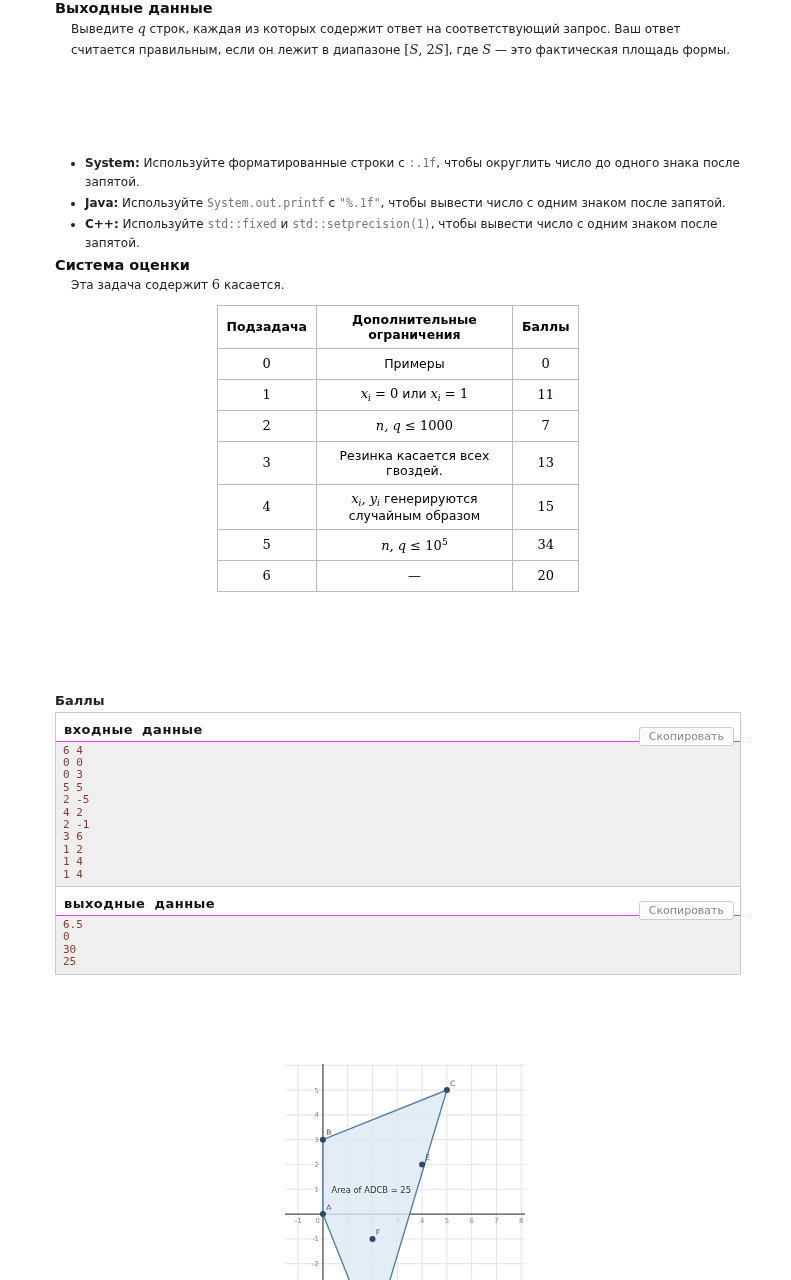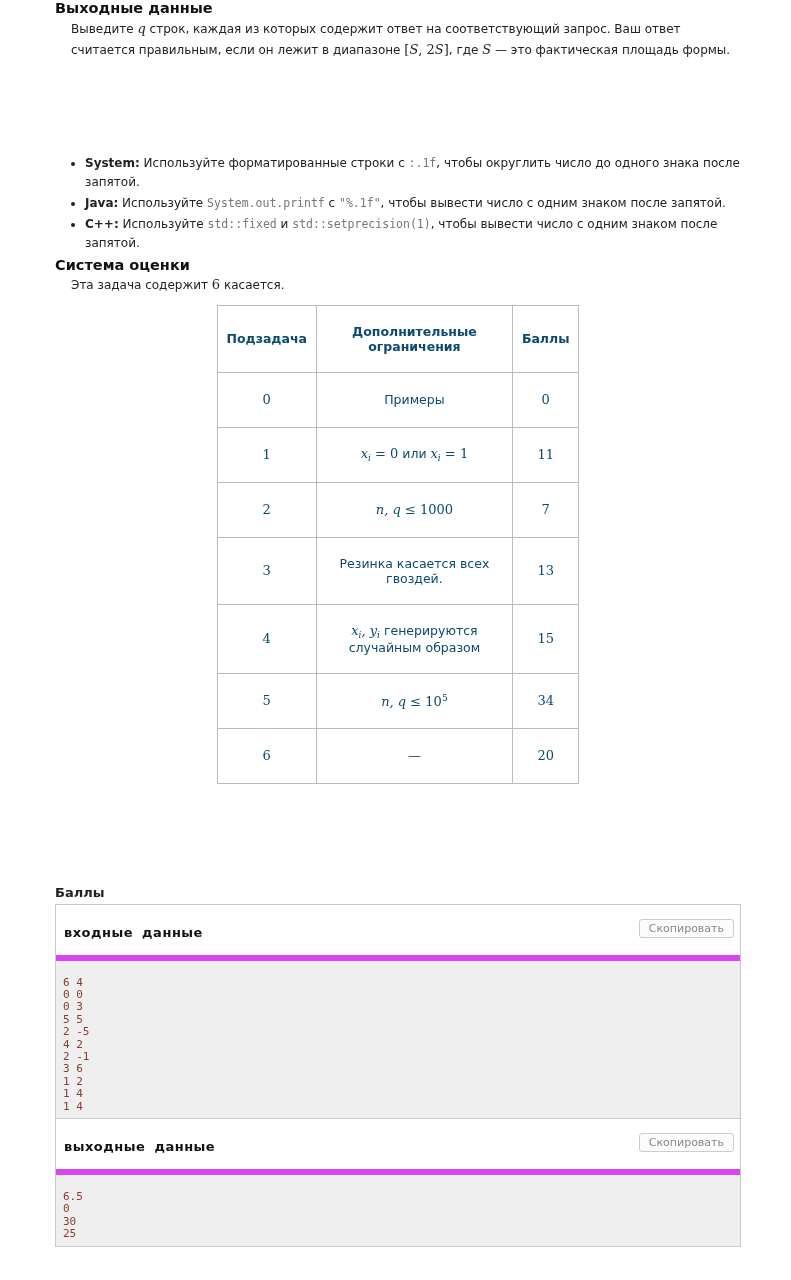--- a/index.html
+++ b/index.html
@@ -16,38 +16,38 @@
   .seg-n{font-style:normal;}
   .seg-b{font-weight:bold;}
   .seg-c{font-family:"DejaVu Sans Mono","Liberation Mono",monospace;color:#777;font-size:11.5px;}
   .seg-m{font-family:"DejaVu Serif","Liberation Serif",serif;font-style:italic;font-size:13px;}
   .seg-d{font-family:"DejaVu Serif","Liberation Serif",serif;font-style:normal;font-size:13px;}
   .seg-sub{font-family:"DejaVu Serif","Liberation Serif",serif;font-style:italic;font-size:9px;vertical-align:-3px;}
   .seg-sup{font-family:"DejaVu Serif","Liberation Serif",serif;font-style:normal;font-size:9px;vertical-align:5px;}
   .scoring-h{margin-top:4px;}
   table.scoring{border-collapse:collapse;margin:9px auto 0 auto;font-size:12.5px;}
   table.scoring th,table.scoring td{
-    border:1px solid #bbb;text-align:center;padding:18px 9px;height:18px;color:#0c4a6e;
+    border:1px solid #bbb;text-align:center;padding:6px 9px;height:18px;color:#000000;
   }
   table.scoring th{font-weight:bold;font-size:12.5px;}
   table.scoring col.c1{width:88px;} table.scoring col.c2{width:196px;} table.scoring col.c3{width:54px;}
   .cell-math{font-family:"DejaVu Serif","Liberation Serif",serif;font-size:13px;}
   .sample-title{font-size:13px;font-weight:bold;margin:0 0 4px 0;}
   .sample-box{border:1px solid #c9c9c9;background:#fff;}
-  .sample-head{position:relative;padding:17px 8px;border-bottom:6px solid #d946ef;height:16px;}
+  .sample-head{position:relative;padding:6px 8px;border-bottom:1px solid #d946ef;height:16px;}
   .sample-head .lbl{font-size:13px;font-weight:bold;letter-spacing:0.5px;word-spacing:4px;color:#111;}
   .copy-btn{
     position:absolute;right:6px;top:14px;font-size:11px;color:#888;background:#fcfcfc;
     border:1px solid #ccc;border-radius:3px;padding:2px 9px;cursor:pointer;
     font-family:"DejaVu Sans","Liberation Sans",sans-serif;
   }
   pre.sample-pre{
     margin:0;background:#efefef;color:#8b3a2e;border:0;
     font-family:"DejaVu Sans Mono","Liberation Mono",monospace;
-    font-size:11px;line-height:12.4px;padding:16px 7px 5px 7px;
+    font-size:11px;line-height:12.4px;padding:3px 7px 5px 7px;
   }
   pre.sample-pre.mid{border-bottom:1px solid #c9c9c9;}
   .note-graph{margin:-12px 0 0 230px;}
   svg{display:block;font-family:"DejaVu Sans","Liberation Sans",sans-serif;}
 </style>
 </head>
 <body>
 
 <div class="content">
 

